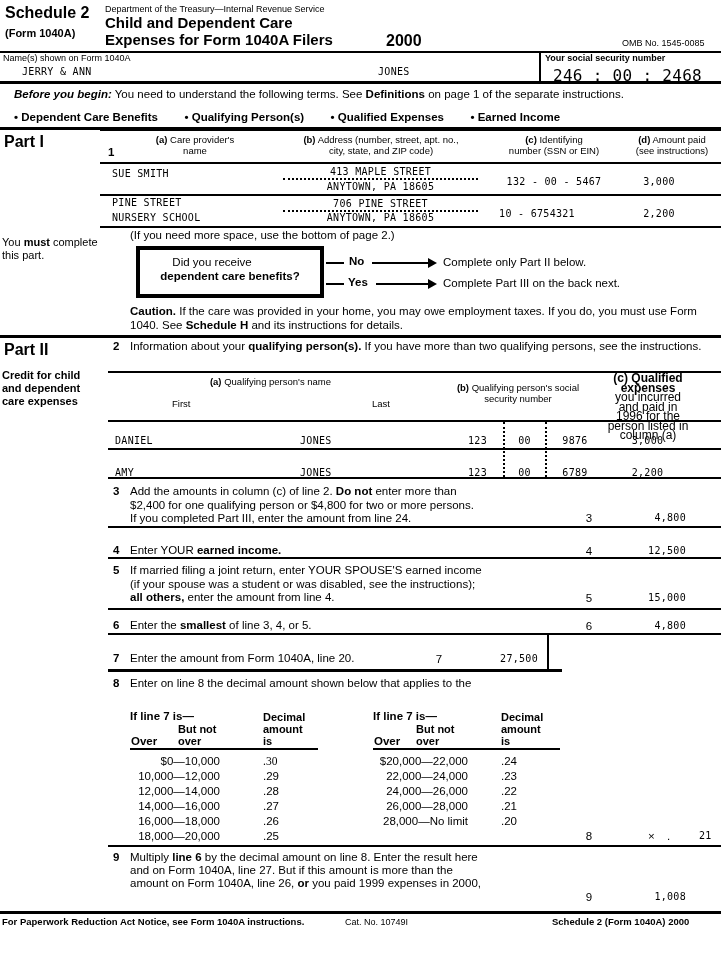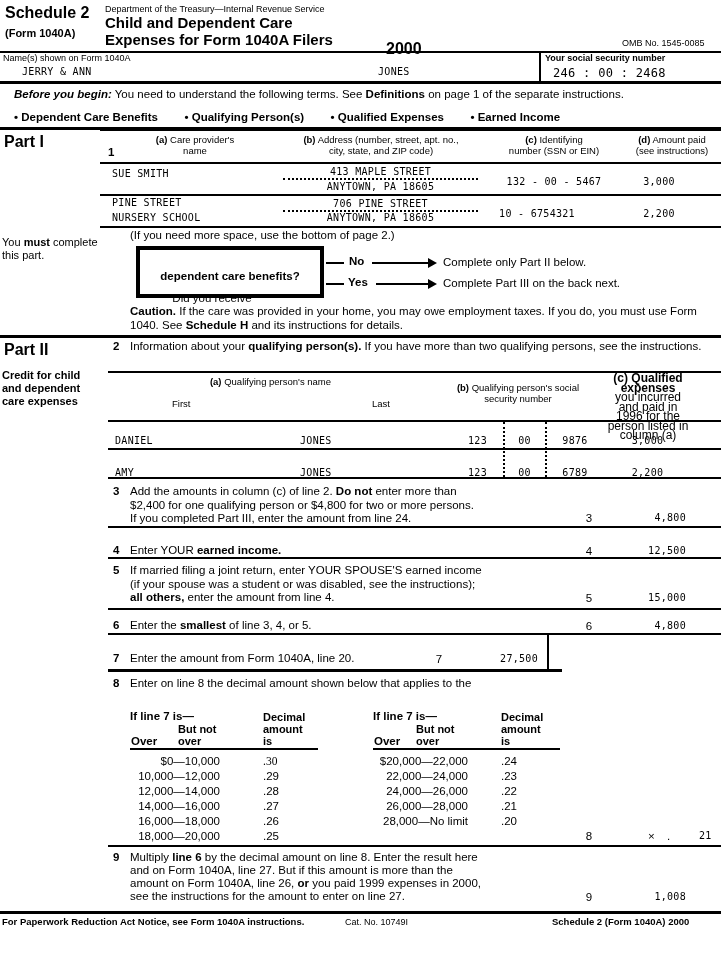--- a/index.html
+++ b/index.html
@@ -30,30 +30,30 @@
 </head>
 <body>
 
 <div class="pg">
 
   <div class="a lg" style="left:5px;top:4px;">Schedule 2</div>
   <div class="a b" style="left:5px;top:27px;font-size:11px;">(Form 1040A)</div>
   <div class="a" style="left:105px;top:4px;font-size:9px;">Department of the Treasury—Internal Revenue Service</div>
   <div class="a md" style="left:105px;top:14px;">Child and Dependent Care</div>
   <div class="a md" style="left:105px;top:31px;">Expenses for Form 1040A Filers</div>
-  <div class="a lg" style="left:386px;top:40px;">2000</div>
+  <div class="a lg" style="left:386px;top:32px;">2000</div>
   <div class="a" style="left:622px;top:38px;font-size:9px;">OMB No. 1545-0085</div>
   <div class="hr" style="left:0;top:51px;width:721px;height:2px;"></div>
 
   <div class="a" style="left:3px;top:53px;font-size:9px;">Name(s) shown on Form 1040A</div>
   <div class="a hand" style="left:22px;top:66px;">JERRY &amp; ANN</div>
   <div class="a hand" style="left:378px;top:66px;">JONES</div>
   <div class="vr" style="left:539px;top:51px;width:2px;height:30px;"></div>
   <div class="a b" style="left:545px;top:53px;font-size:9px;">Your social security number</div>
-  <div class="a hand" style="left:553px;top:66px;font-size:12px;">246 : 00 : 2468</div>
+  <div class="a hand" style="left:553px;top:66px;font-size:16px;">246 : 00 : 2468</div>
   <div class="hr" style="left:0;top:81px;width:721px;height:3px;"></div>
 
   <div class="a t" style="left:14px;top:88px;width:700px;">
     <span class="b i">Before you begin:</span><span> You need to understand the following terms. See </span><span class="b">Definitions</span><span> on page 1 of the separate instructions.</span>
   </div>
   <div class="a" style="left:14px;top:107px;width:700px;">
     <span class="bullet">Dependent Care Benefits</span>
     <span class="bullet">Qualifying Person(s)</span>
     <span class="bullet">Qualified Expenses</span>
     <span class="bullet">Earned Income</span>
@@ -109,21 +109,21 @@
     <div class="a hand ctr" style="left:283px;top:198px;width:195px;">706 PINE STREET</div>
     <div class="dotline" style="left:283px;top:202px;width:195px;height:8px;"></div>
     <div class="a hand ctr" style="left:283px;top:212px;width:195px;">ANYTOWN, PA 18605</div>
     <div class="a hand ctr" style="left:467px;top:208px;width:140px;">10 - 6754321</div>
     <div class="a hand ctr" style="left:627px;top:208px;width:64px;">2,200</div>
   </div>
 
   <div class="a t" style="left:130px;top:229px;">(If you need more space, use the bottom of page 2.)</div>
 
   <div class="a" style="left:136px;top:246px;width:180px;height:44px;border:4px solid #000;"></div>
-  <div class="a t ctr" style="left:136px;top:256px;width:152px;margin-top:36px;">Did you receive</div>
+  <div class="a t ctr" style="left:136px;top:256px;width:152px;">Did you receive</div>
   <div class="a t ctr b" style="left:136px;top:270px;width:188px;">dependent care benefits?</div>
 
   <div class="hr" style="left:326px;top:262px;width:18px;height:2px;"></div>
   <div class="a b t" style="left:349px;top:255px;">No</div>
   <div class="hr" style="left:372px;top:262px;width:56px;height:2px;"></div>
   <div class="arr" style="left:428px;top:258px;"></div>
   <div class="a t" style="left:443px;top:256px;">Complete only Part II below.</div>
 
   <div class="hr" style="left:326px;top:283px;width:18px;height:2px;"></div>
   <div class="a b t" style="left:348px;top:276px;">Yes</div>
@@ -292,21 +292,20 @@
   <div class="a t" style="left:648px;top:830px;">×</div>
   <div class="a t" style="left:667px;top:830px;">.</div>
   <div class="a hand" style="left:699px;top:830px;">21</div>
   <div class="hr" style="left:108px;top:845px;width:613px;height:2px;"></div>
 
   <div class="a num" style="left:113px;top:851px;">9</div>
   <div class="a t" style="left:130px;top:851px;width:470px;line-height:13px;">
     <div><span>Multiply </span><span class="b">line 6</span><span> by the decimal amount on line 8. Enter the result here</span></div>
     <div>and on Form 1040A, line 27. But if this amount is more than the</div>
     <div><span>amount on Form 1040A, line 26, </span><span class="b">or</span><span> you paid 1999 expenses in 2000,</span></div>
-    <div>see the instructions for the amount to enter on line 27.</div>
   </div>
   <div class="a t ctr" style="left:578px;top:891px;width:22px;">9</div>
   <div class="a hand rt" style="left:612px;top:891px;width:74px;">1,008</div>
 
   <div class="vr" style="left:693px;top:479px;height:347px;"></div>
   <div class="vr" style="left:693px;top:845px;height:66px;"></div>
   <div class="vr" style="left:719px;top:479px;height:432px;"></div>
 
   <div class="hr" style="left:0;top:911px;width:721px;height:3px;"></div>
 

